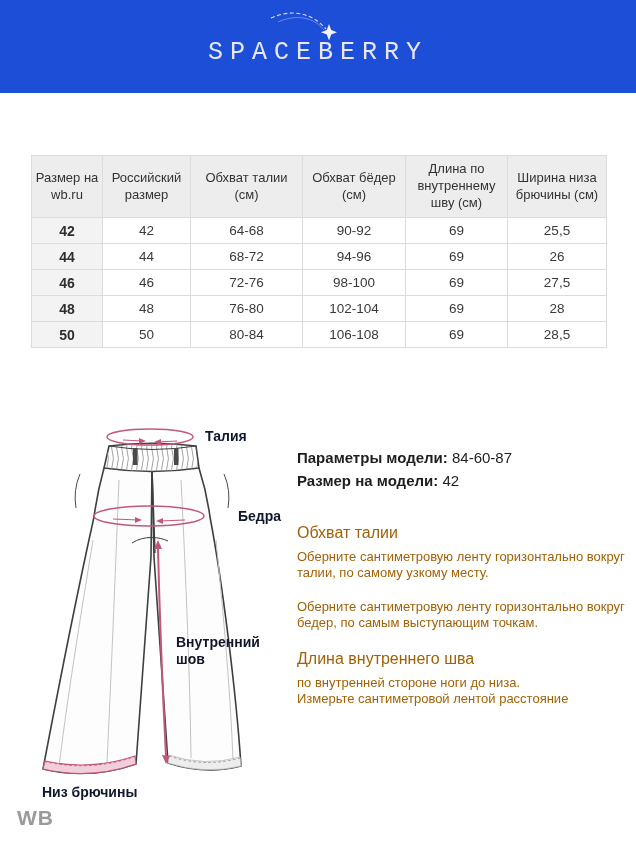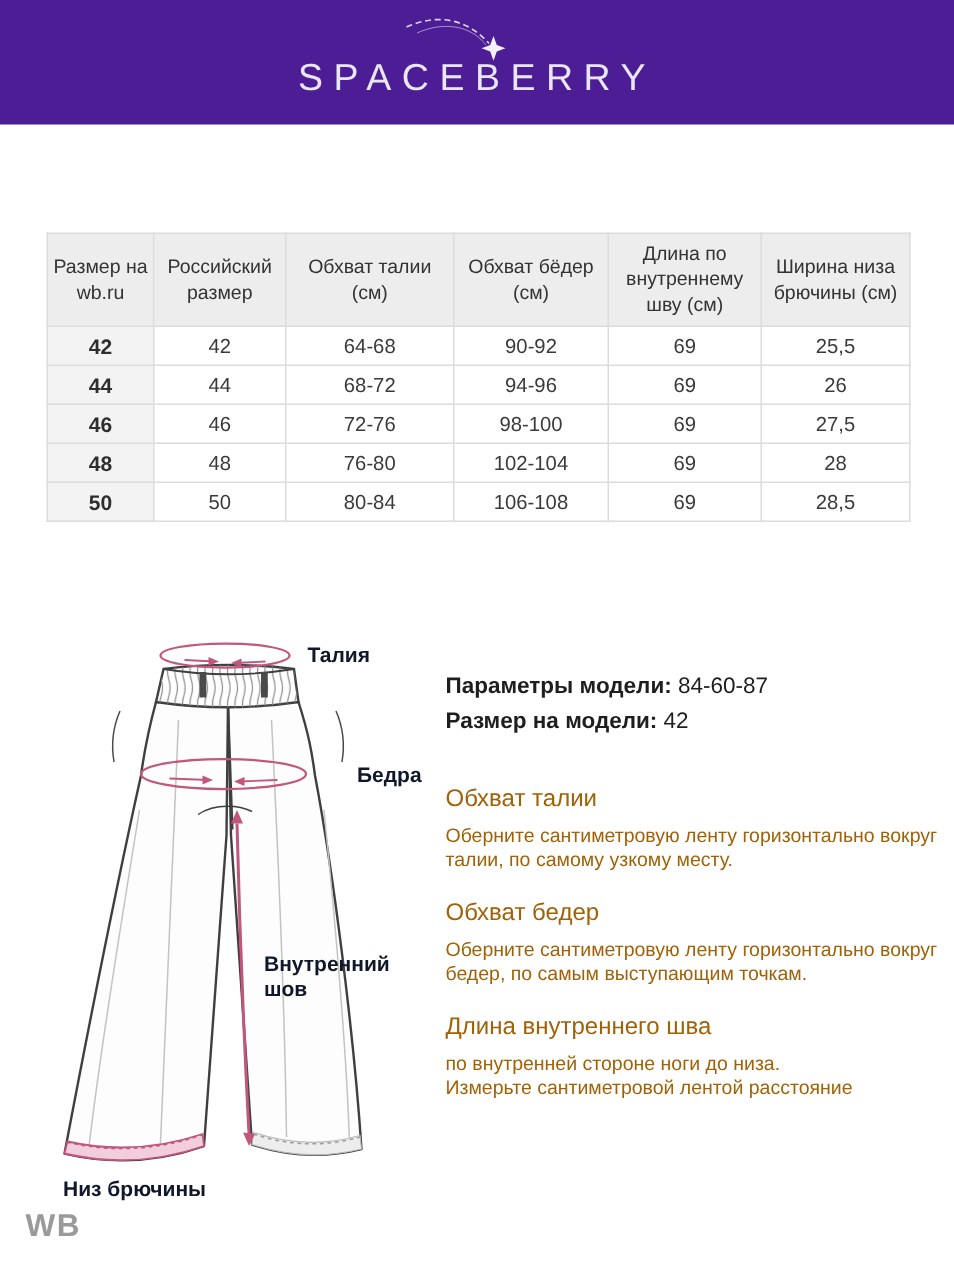--- a/index.html
+++ b/index.html
@@ -1,20 +1,20 @@
 <!DOCTYPE html>
 <html><head>
 <meta charset="utf-8">
 <style>
   html,body{margin:0;padding:0;background:#ffffff;}
   .page{position:relative;width:636px;height:848px;background:#fff;overflow:hidden;
         font-family:"Liberation Sans",sans-serif;-webkit-font-smoothing:antialiased;}
 
   
-  .brand-bar{position:absolute;left:0;top:0;width:636px;height:83px;background:#4c1d95;}
+  .brand-bar{position:absolute;left:0;top:0;width:636px;height:93px;background:#1d4ed8;font-family:Liberation Mono, monospace;}
   .brand-logo{position:absolute;left:0;top:38px;width:636px;text-align:center;
               color:#e9e7f6;font-size:25px;font-weight:400;letter-spacing:7px;}
   .comet{position:absolute;left:266px;top:8px;}
 
   
   .size-table{position:absolute;left:31px;top:155px;width:575px;border-collapse:collapse;
               table-layout:fixed;}
   .size-table th,.size-table td{border:1px solid #dcdcdc;text-align:center;vertical-align:middle;}
   .size-table th{background:#ededed;height:57px;font-size:13px;font-weight:400;color:#333;
                  line-height:1.3;padding:2px 3px;}
@@ -184,21 +184,20 @@
       <span class="param-value">42</span>
     </div>
 
     <div class="measure-section first">
       <div class="measure-title">Обхват талии</div>
       <div class="measure-line">Оберните сантиметровую ленту горизонтально вокруг</div>
       <div class="measure-line">талии, по самому узкому месту.</div>
     </div>
 
     <div class="measure-section">
-      <div class="measure-title">Обхват бедер</div>
       <div class="measure-line">Оберните сантиметровую ленту горизонтально вокруг</div>
       <div class="measure-line">бедер, по самым выступающим точкам.</div>
     </div>
 
     <div class="measure-section">
       <div class="measure-title">Длина внутреннего шва</div>
       <div class="measure-line">по внутренней стороне ноги до низа.</div>
       <div class="measure-line">Измерьте сантиметровой лентой расстояние</div>
     </div>
   </div>

